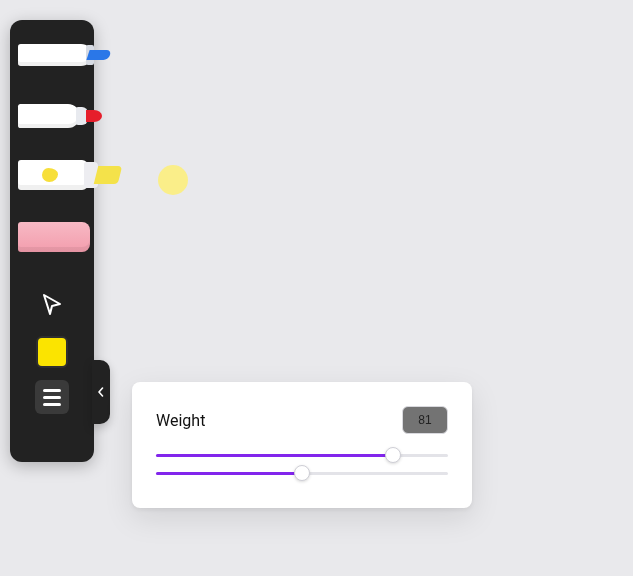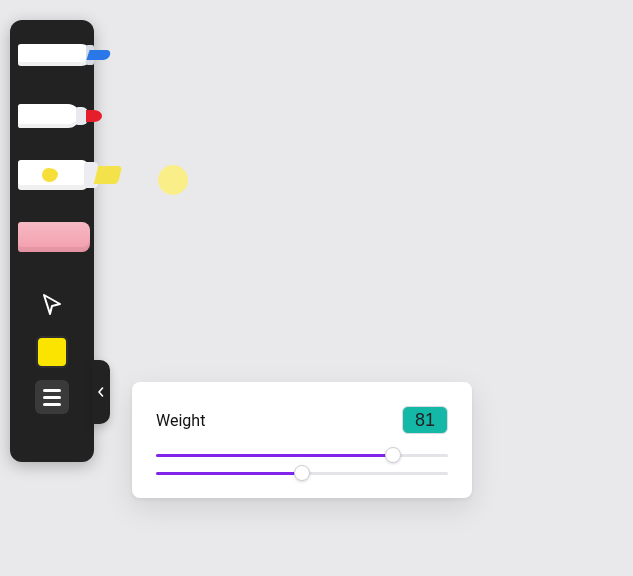--- a/index.html
+++ b/index.html
@@ -216,41 +216,41 @@
 
   
   .panel {
     position: absolute;
     left: 132px;
     top: 382px;
     width: 340px;
     background: #ffffff;
     border-radius: 8px;
     box-shadow: 0 2px 4px rgba(0,0,0,0.06), 0 10px 30px rgba(0,0,0,0.10);
-    padding: 24px 24px 16px 24px;
+    padding: 24px 24px 26px 24px;
   }
   .panel .row {
     display: flex;
     align-items: center;
     justify-content: space-between;
     margin-bottom: 12px;
   }
   .panel .row.second { margin-top: 20px; }
   .panel .label {
     font-size: 16px;
     color: #111;
   }
   .panel .value-box {
     width: 46px; height: 28px;
     border: 1px solid #d9d9de;
     border-radius: 6px;
-    font-size: 18px;
+    font-size: 12px;
     text-align: center;
     color: #222;
-    background: #14b8a6;
+    background: #737373;
     outline: none;
   }
   .slider-wrap {
     position: relative;
     width: 100%;
     height: 18px;
     display: flex;
     align-items: center;
   }
   .track {

